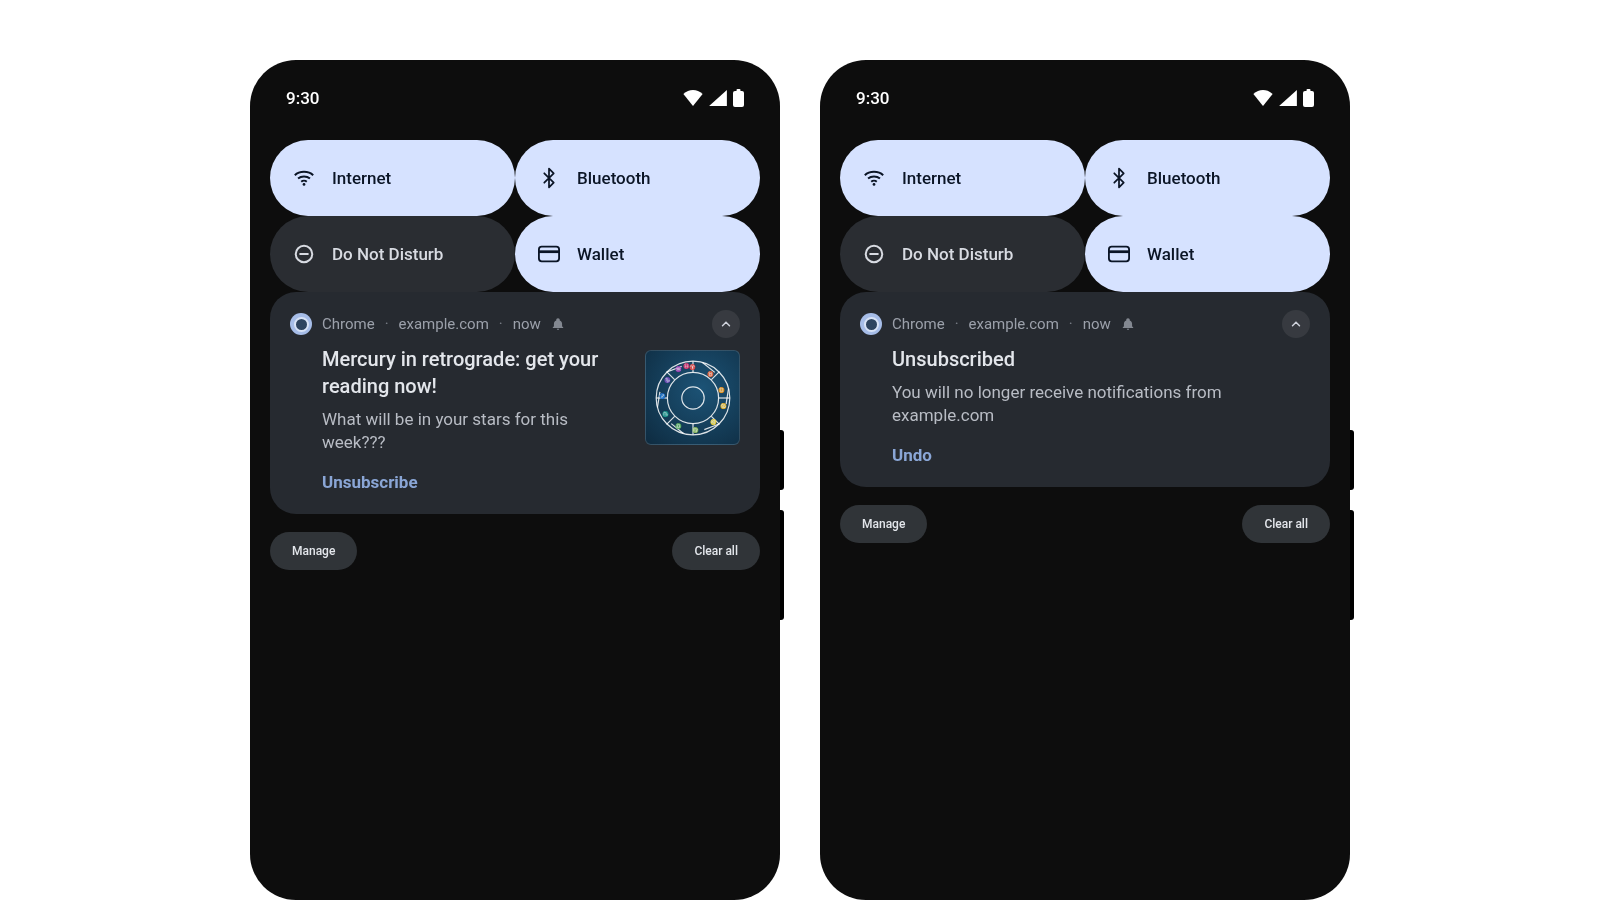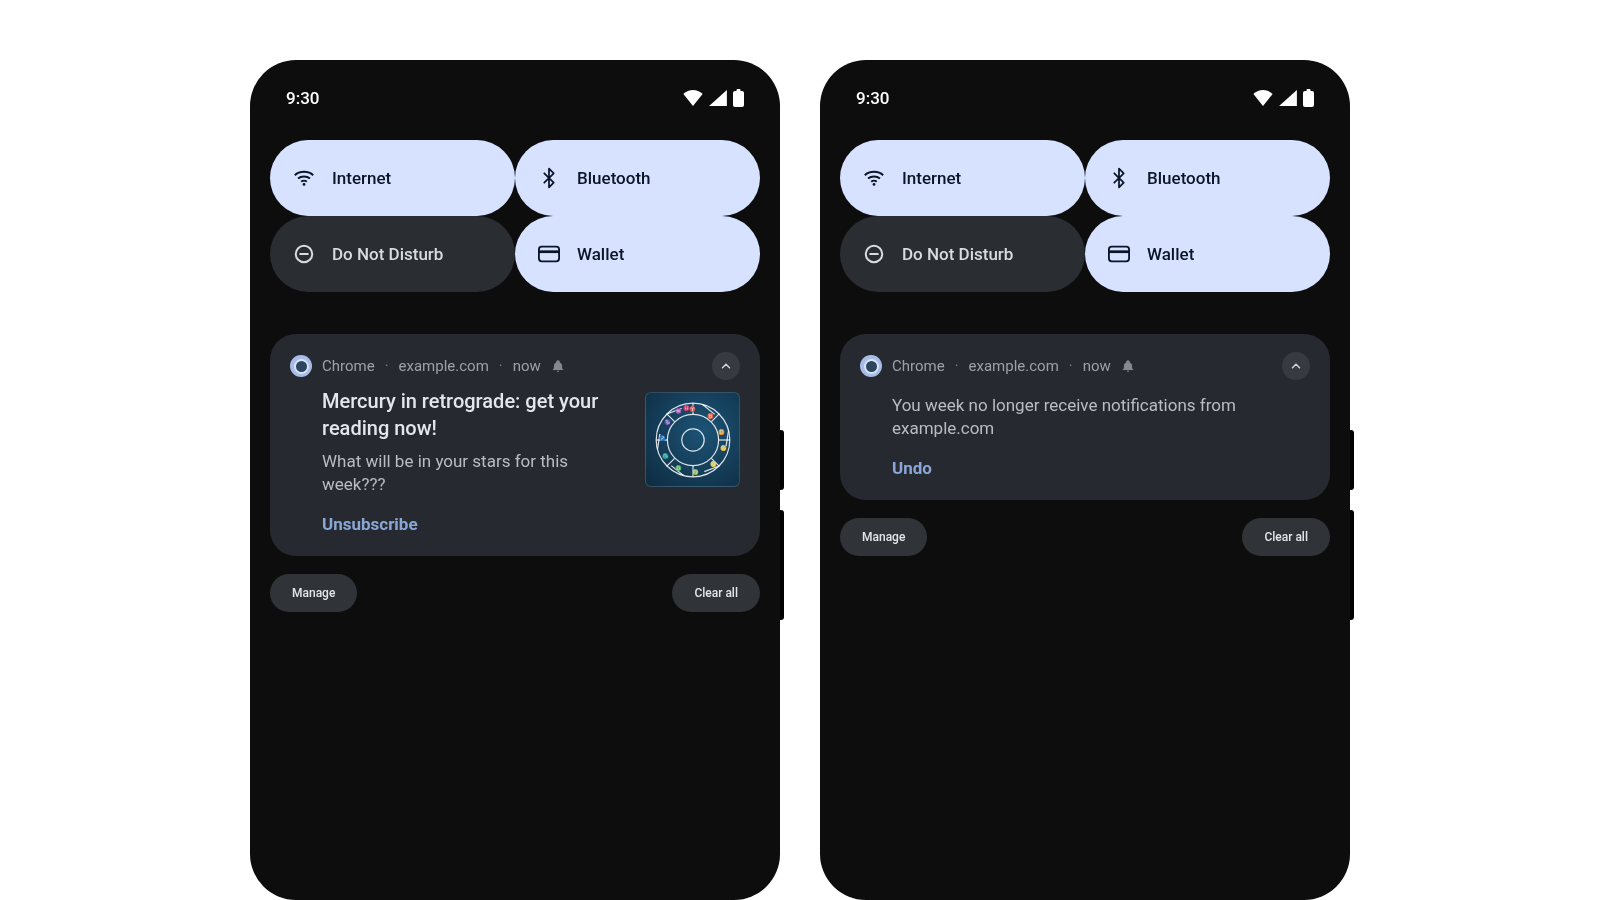--- a/index.html
+++ b/index.html
@@ -38,21 +38,21 @@
   .statusbar{display:flex;justify-content:space-between;align-items:center;padding:0 16px;font-size:17px;font-weight:500;height:28px}
   .status-icons{display:flex;gap:6px;align-items:center}
   .status-icons svg{display:block}
   .qs-grid{display:grid;grid-template-columns:1fr 1fr;margin-top:28px}
   .qs-tile{height:76px;border-radius:38px;display:flex;align-items:center;padding-left:22px;gap:16px;font-size:17px;font-weight:500;cursor:pointer}
   .qs-tile.on{background:var(--qs-on);color:var(--qs-on-text)}
   .qs-tile.off{background:var(--qs-off);color:var(--qs-off-text)}
   .qs-tile .ic{width:24px;height:24px;display:flex;align-items:center;justify-content:center}
   .qs-tile .ic svg{display:block}
 
-  .notif{background:var(--notif-bg);border-radius:26px;margin-top:42px;padding:18px 20px 22px 20px;color:var(--notif-fg)}
+  .notif{background:var(--notif-bg);border-radius:26px;padding:18px 20px 22px 20px;color:var(--notif-fg)}
   .notif-header{display:flex;align-items:center;gap:10px;font-size:15px;color:var(--header-dim)}
   .chrome-ic{width:22px;height:22px;border-radius:50%;background:#a6bde8;position:relative;display:flex;align-items:center;justify-content:center;overflow:hidden}
   .chrome-ic::before{content:"";position:absolute;width:11px;height:11px;border-radius:50%;background:#2e4560;border:2px solid #d8e3f6}
   .sep{opacity:.7}
   .bell{width:14px;height:14px;display:inline-block;opacity:.8}
   .collapse{margin-left:auto;width:28px;height:28px;border-radius:50%;background:rgba(255,255,255,.08);display:flex;align-items:center;justify-content:center;cursor:pointer}
   .notif-body{display:flex;gap:14px;padding-left:32px;margin-top:6px}
   .notif-text{flex:1}
   .notif-title{font-size:20px;font-weight:500;line-height:1.35;color:var(--notif-fg);margin-top:2px}
   .notif-desc{font-size:17px;color:var(--notif-dim);line-height:1.35;margin-top:8px}
@@ -278,21 +278,22 @@
         </span>
         <span class="collapse">
           <svg width="14" height="14" viewBox="0 0 24 24" fill="none" stroke="#cfd3dc" stroke-width="2.5" stroke-linecap="round">
               <path d="M6 15 L12 9 L18 15"></path>
             </svg>
         </span>
       </div>
 
       <div class="notif-body">
         <div class="notif-text">
-          <div class="notif-desc">You week no longer receive notifications from example.com</div>
+          <div class="notif-title">Unsubscribed</div>
+          <div class="notif-desc">You will no longer receive notifications from example.com</div>
           <span class="notif-action">Undo</span>
         </div>
       </div>
     </div>
 
     <div class="notif-footer">
       <span class="pill">Manage</span>
       <span class="pill">Clear all</span>
     </div>
   </div>

